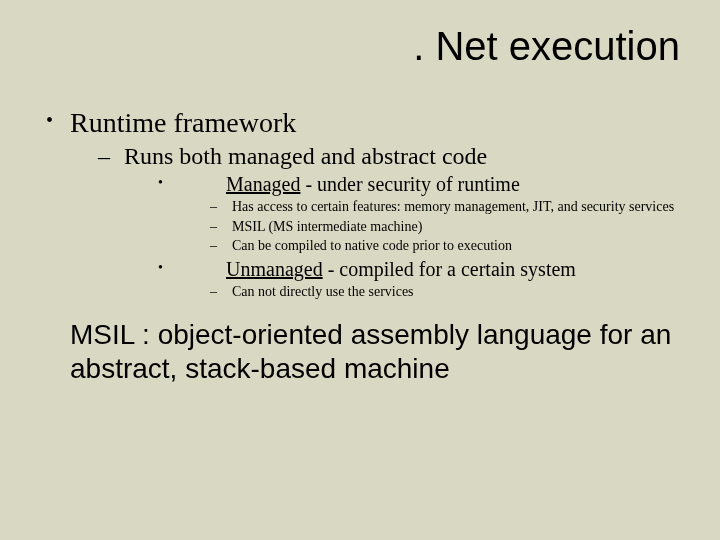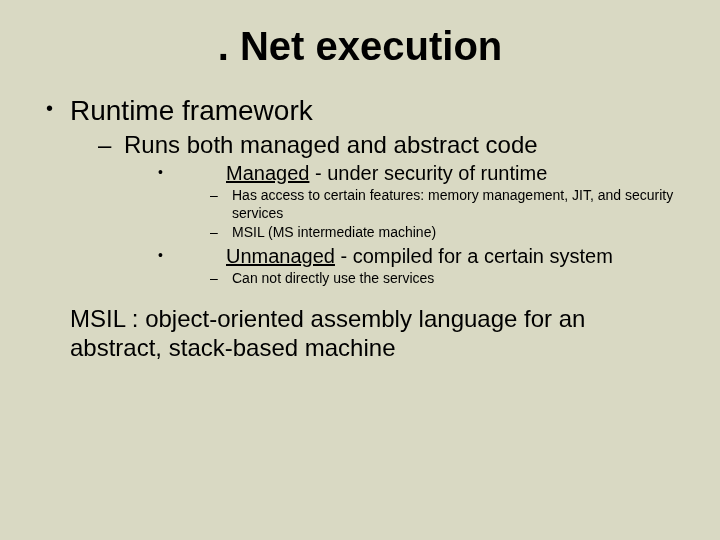--- a/index.html
+++ b/index.html
@@ -12,26 +12,26 @@
     color: #000;
     overflow: hidden;
   }
   .slide {
     box-sizing: border-box;
     width: 720px;
     height: 540px;
     padding: 20px 40px 20px 40px;
   }
   .title {
-    text-align: center;
+    text-align: right;
     font-size: 40px;
-    margin: 4px 0 26px 0;
-    font-weight: 700;
+    margin: 4px 0 38px 0;
+    font-weight: 400;
   }
-  ul, li { margin: 0; padding: 0; }
+  ul, li { margin: 0; padding: 0; font-family: Liberation Serif, serif; }
   li { list-style: none; }
 
   .l1 > li { font-size: 28px; margin: 2px 0 6px 0; padding-left: 30px; position: relative; }
   .l1 > li::before { content: "•"; position: absolute; left: 6px; top: 2px; font-size: 20px; }
 
   .l2 > li { font-size: 24px; margin: 4px 0 4px 0; padding-left: 30px; position: relative; }
   .l2 > li::before { content: "–"; position: absolute; left: 4px; top: 0; }
 
   .l3 > li { font-size: 20px; margin: 3px 0 3px 0; padding-left: 26px; position: relative; }
   .l3 > li::before { content: "•"; position: absolute; left: 6px; top: 2px; font-size: 14px; }
@@ -39,21 +39,21 @@
   .l4 > li { font-size: 14px; margin: 2px 0 2px 0; padding-left: 26px; position: relative; line-height: 1.25; }
   .l4 > li::before { content: "–"; position: absolute; left: 4px; top: 0; }
 
   .l2 { margin-left: 24px; }
   .l3 { margin-left: 28px; }
   .l4 { margin-left: 28px; }
 
   .u { text-decoration: underline; margin-left: 48px; }
 
   .para {
-    font-size: 24px;
+    font-size: 28px;
     margin: 18px 0 4px 0;
     padding-left: 30px;
     line-height: 1.2;
   }
 </style>
 </head>
 <body>
 
 <div class="slide">
   <div class="title">. Net execution</div>
@@ -63,20 +63,21 @@
       <span>Runtime framework</span>
       <ul class="l2">
         <li>
           <span>Runs both managed and abstract code</span>
           <ul class="l3">
             <li>
               <span class="u">Managed</span><span> - under security of runtime</span>
               <ul class="l4">
                 <li><span>Has access to certain features: memory management, JIT, and security services</span></li>
                 <li><span>MSIL (MS intermediate machine)</span></li>
+                <li><span>Can be compiled to native code prior to execution</span></li>
               </ul>
             </li>
             <li>
               <span class="u">Unmanaged</span><span> - compiled for a certain system</span>
               <ul class="l4">
                 <li><span>Can not directly use the services</span></li>
               </ul>
             </li>
           </ul>
         </li>

